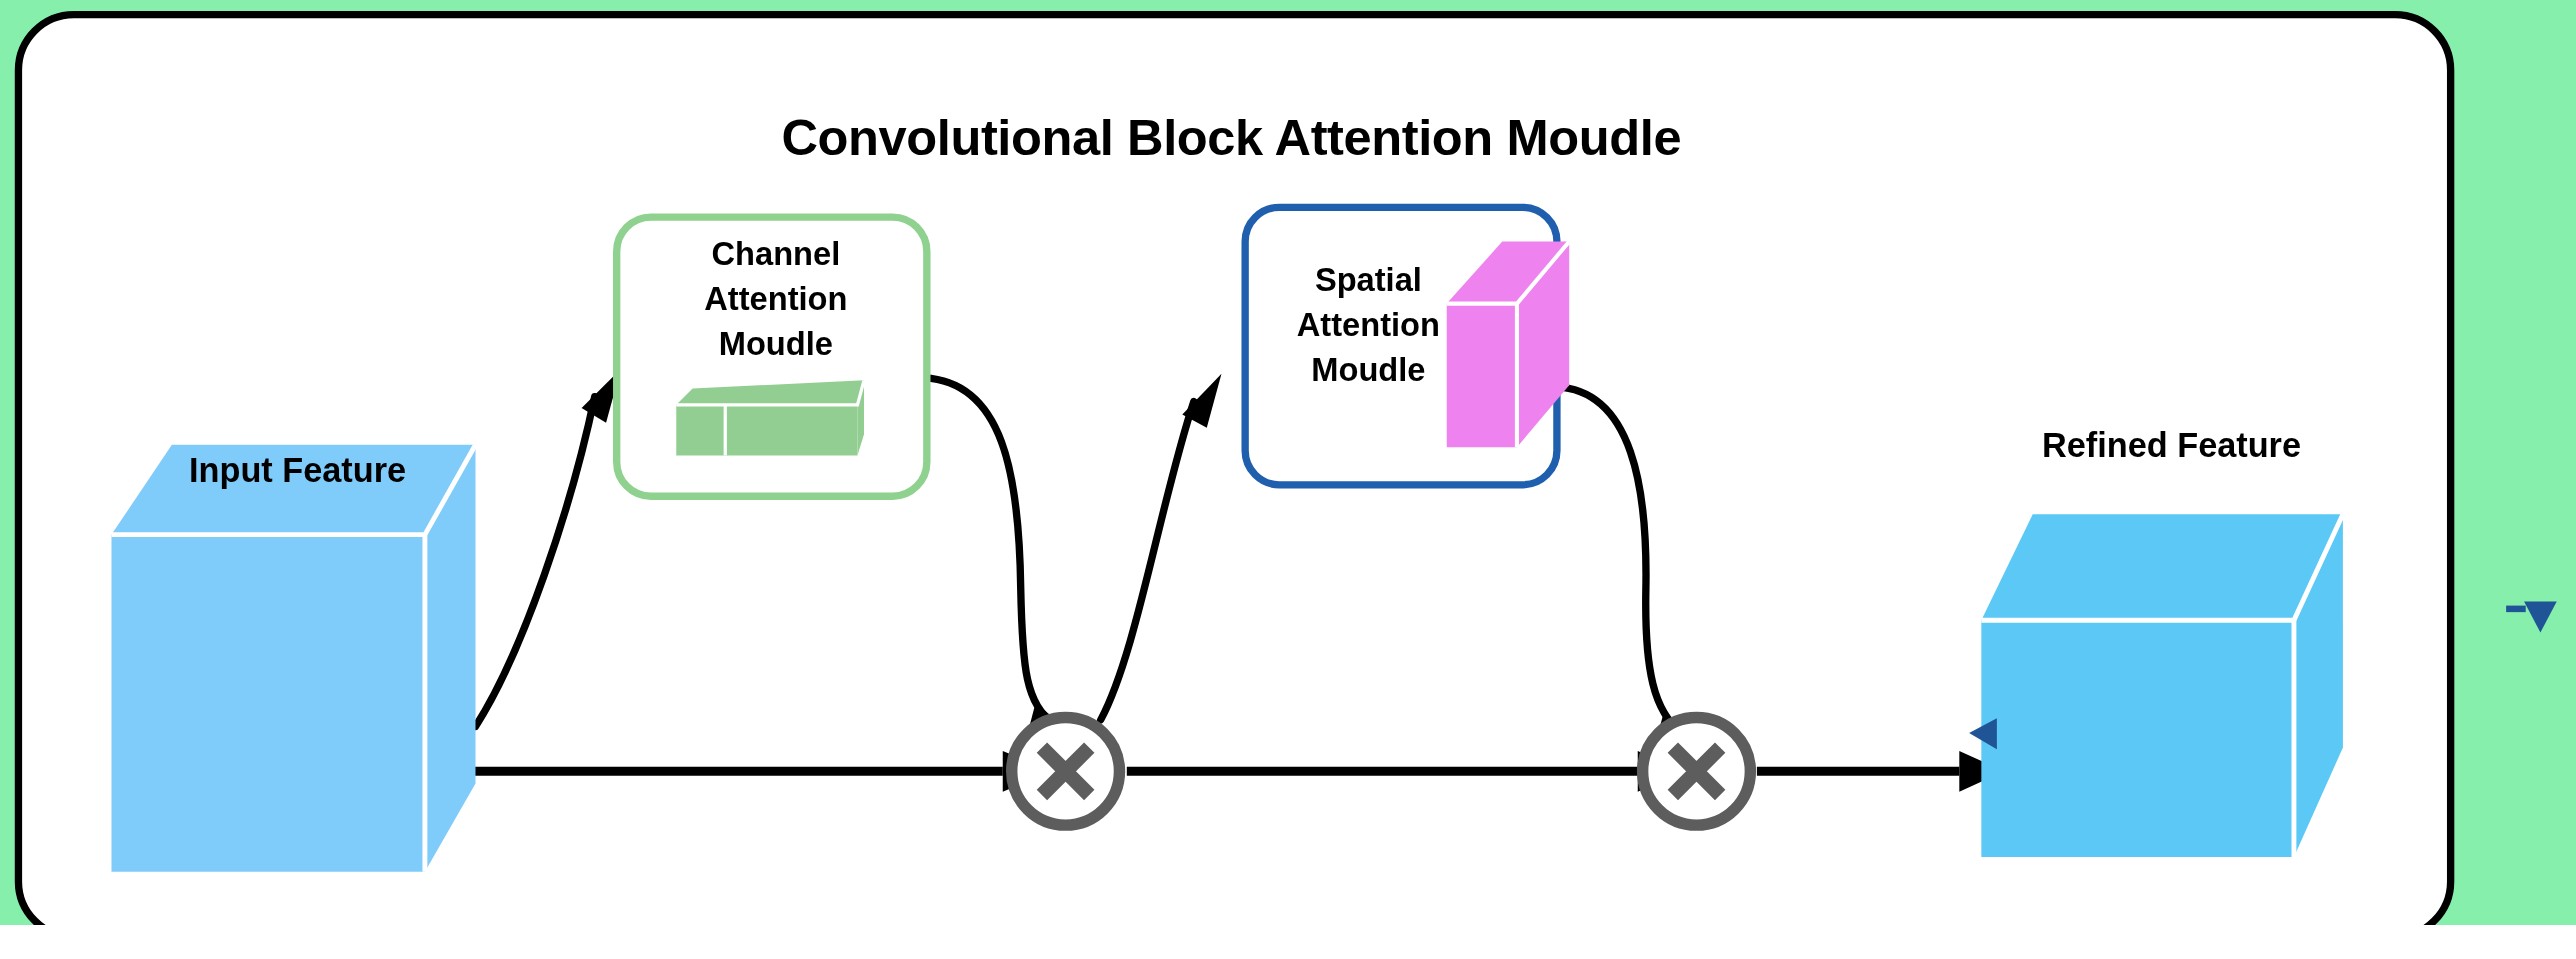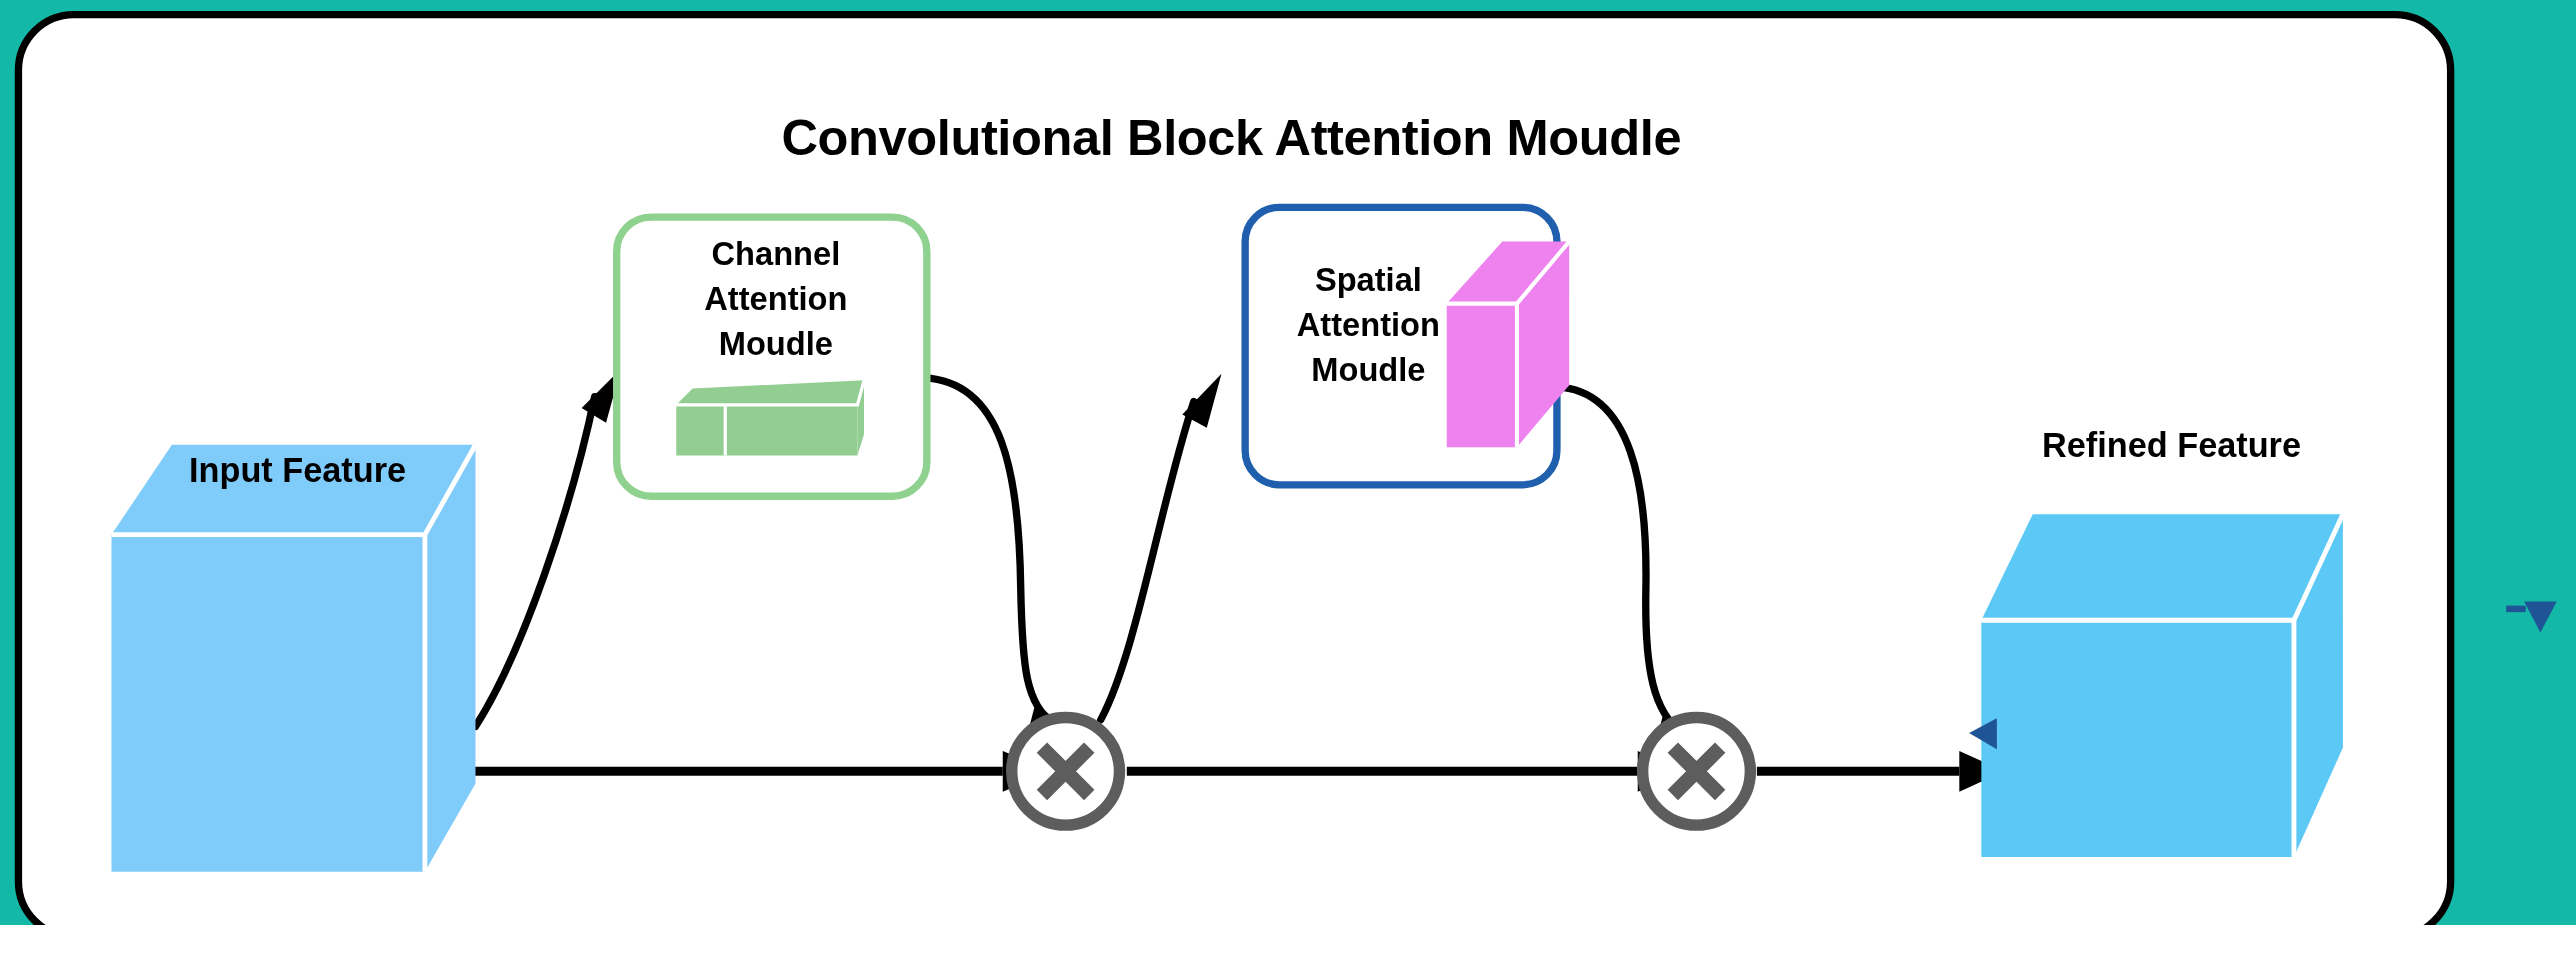--- a/index.html
+++ b/index.html
@@ -8,21 +8,21 @@
     padding: 0;
     background: #ffffff;
   }
   body {
     font-family: "Liberation Sans", "DejaVu Sans", sans-serif;
   }
   #stage {
     position: relative;
     width: 2576px;
     height: 925px;
-    background: #14b8a6;
+    background: #86efac;
     overflow: hidden;
   }
   #diagram-svg {
     position: absolute;
     left: 0;
     top: 0;
     width: 2576px;
     height: 959px;
   }
   .dtext {

